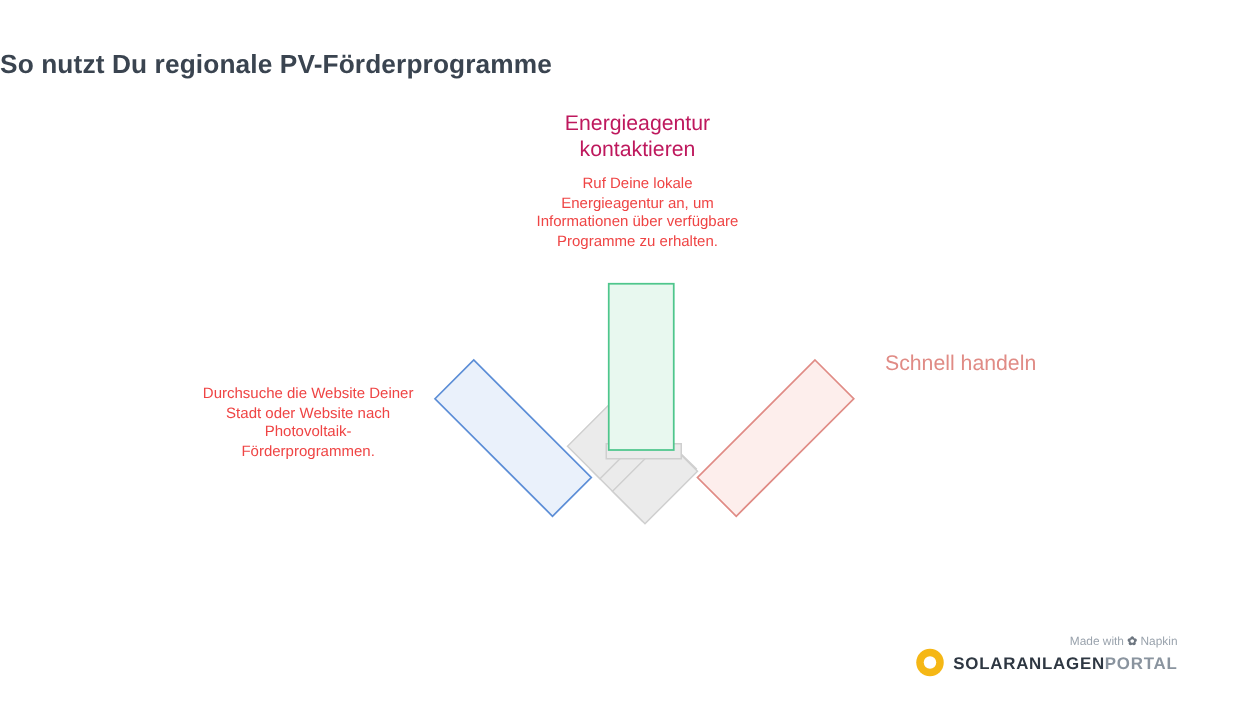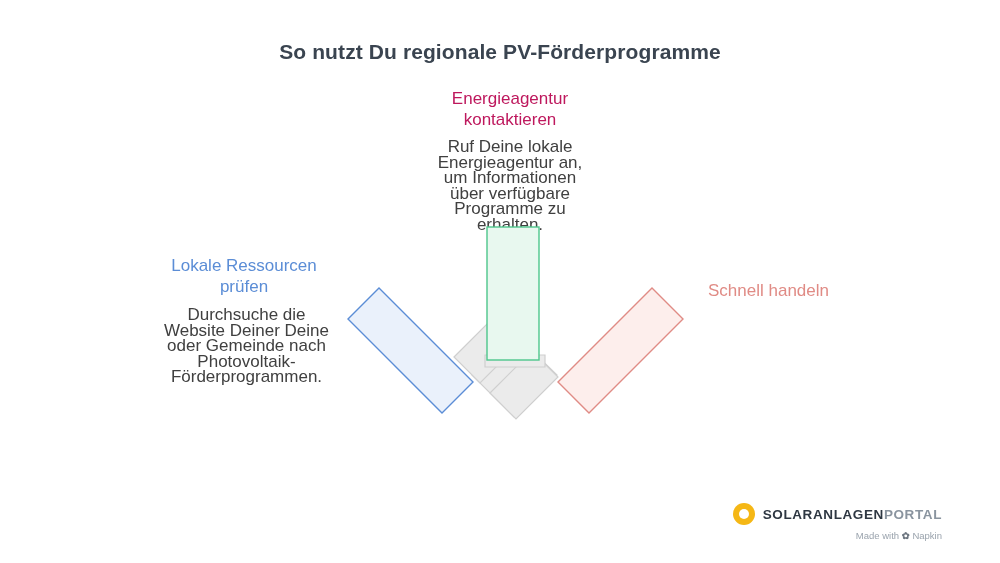--- a/index.html
+++ b/index.html
@@ -16,40 +16,39 @@
     height: 563px;
     background: #ffffff;
   }
 
   
   #title {
     position: absolute;
     top: 40px;
     left: 0;
     width: 1000px;
-    text-align: center;
     font-size: 21px;
     font-weight: bold;
     color: #3a4450;
     letter-spacing: 0.1px;
   }
 
   
   .node-title {
     position: absolute;
     font-size: 17px;
     line-height: 21px;
     font-weight: normal;
     text-align: center;
   }
   .node-desc {
     position: absolute;
-    font-size: 17px;
+    font-size: 12px;
     line-height: 15.5px;
-    color: #404040;
+    color: #ef4444;
     text-align: center;
   }
 
   
   #top-title {
     top: 88px; left: 410px; width: 200px;
     color: #be185d;
   }
   #top-desc {
     top: 139px; left: 425px; width: 170px;
@@ -133,22 +132,21 @@
 </head>
 <body>
 
 <div id="canvas">
 
   <div id="title">So nutzt Du regionale PV-Förderprogramme</div>
 
   <div class="node-title" id="top-title">Energieagentur kontaktieren</div>
   <div class="node-desc" id="top-desc">Ruf Deine lokale Energieagentur an, um Informationen über verfügbare Programme zu erhalten.</div>
 
-  <div class="node-title" id="left-title">Lokale Ressourcen prüfen</div>
-  <div class="node-desc" id="left-desc">Durchsuche die Website Deiner Deine oder Gemeinde nach Photovoltaik-Förderprogrammen.</div>
+  <div class="node-desc" id="left-desc">Durchsuche die Website Deiner Stadt oder Website nach Photovoltaik-Förderprogrammen.</div>
 
   <div class="node-title" id="right-title">Schnell handeln</div>
 
   <svg id="diagram" viewBox="0 0 380 235">
 
     <g>
       <polygon points="142,160 184,118 227,160 184,202" fill="#ebebeb" stroke="#cfcfcf" stroke-width="1.2"></polygon>
       <polygon points="160,178 202,136 228,162 186,204" fill="#ebebeb" stroke="#cfcfcf" stroke-width="1.2"></polygon>
       <polygon points="124,142 166,100 192,126 150,168" fill="#ebebeb" stroke="#cfcfcf" stroke-width="1.2"></polygon>
       <polygon points="155,140 215,140 215,152 155,152" fill="#ebebeb" stroke="#cfcfcf" stroke-width="1.2"></polygon>
@@ -161,26 +159,26 @@
     <g>
       <polygon points="18,104 49,73 143,167 112,198" fill="#eaf1fb" stroke="#5b8dd6" stroke-width="1.4"></polygon>
     </g>
 
     <g>
       <polygon points="322,73 353,104 259,198 228,167" fill="#fdeeec" stroke="#e08b85" stroke-width="1.4"></polygon>
     </g>
   </svg>
 
   <div id="logo-block">
+    <div id="made-with">
+      <span>Made with</span>
+      <span class="napkin-mark">✿</span>
+      <span>Napkin</span>
+    </div>
     <div id="logo-row">
       <div id="logo-mark"></div>
       <div id="logo-text">
         <span class="dark">SOLARANLAGEN</span><span class="gray">PORTAL</span>
       </div>
     </div>
-    <div id="made-with">
-      <span>Made with</span>
-      <span class="napkin-mark">✿</span>
-      <span>Napkin</span>
-    </div>
   </div>
 
 </div>
 
 </body></html>

